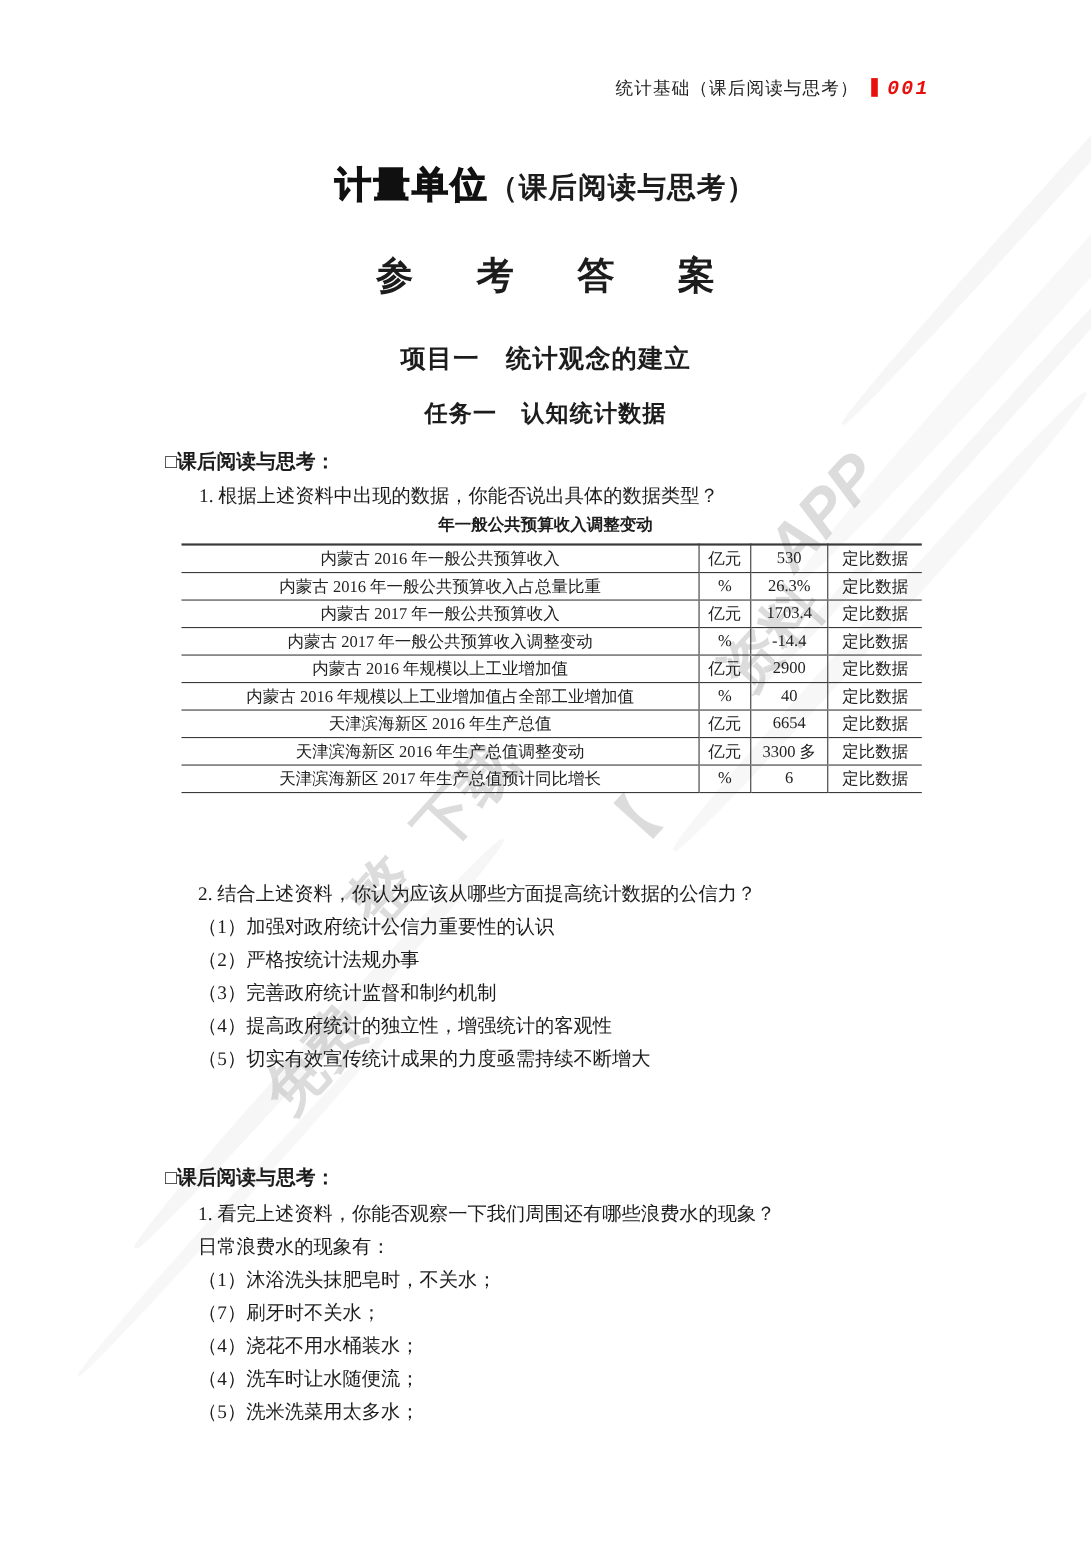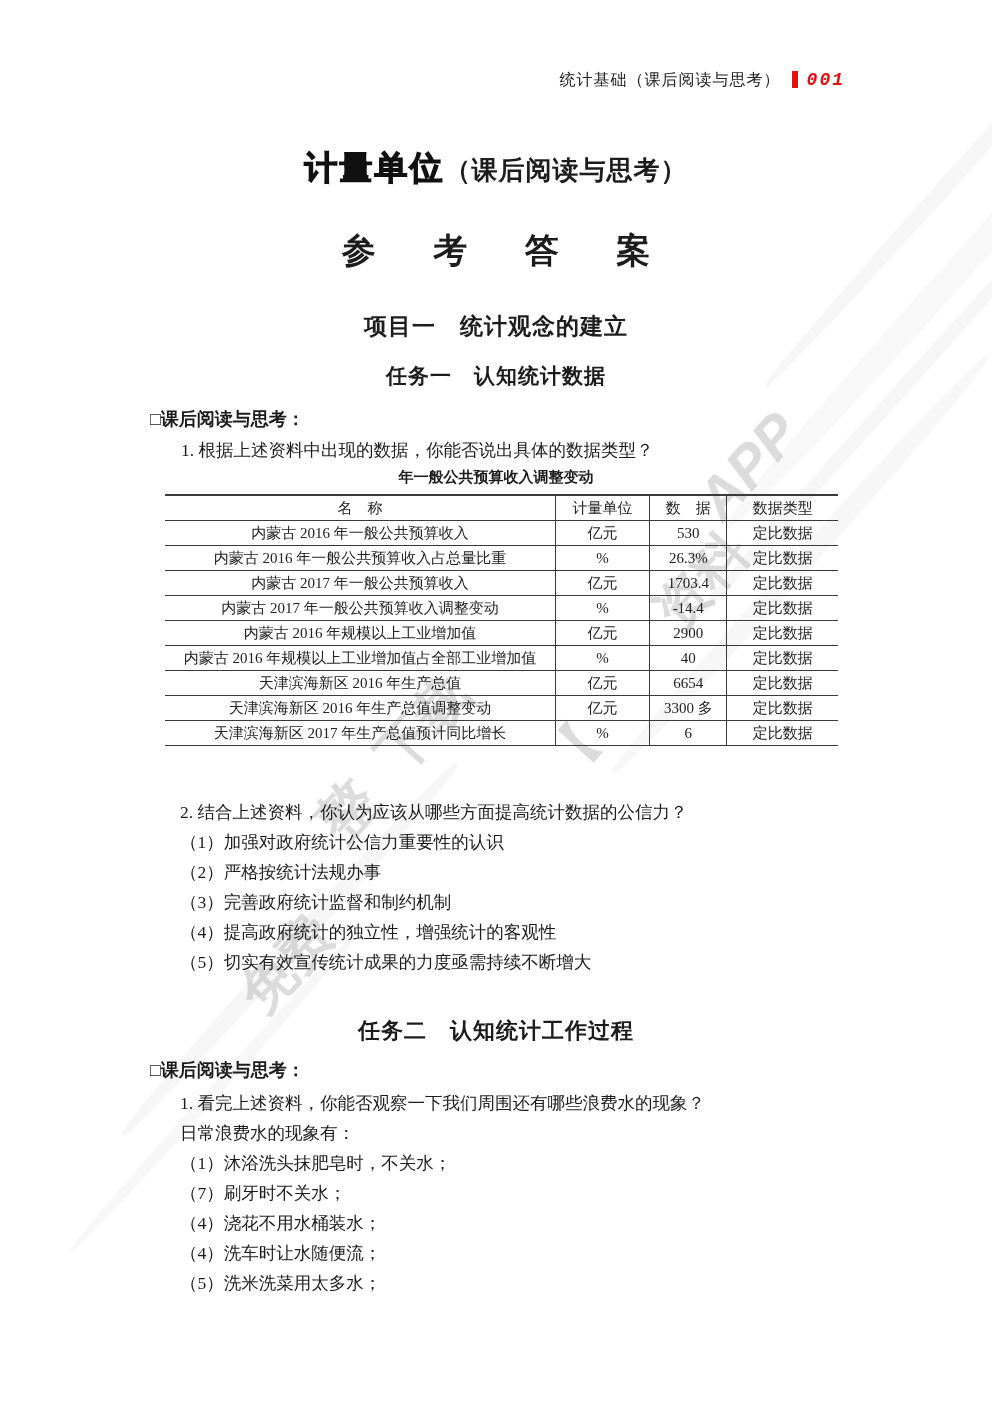--- a/index.html
+++ b/index.html
@@ -102,26 +102,20 @@
 
   <div class="abs centered h-project">项目一　统计观念的建立</div>
   <div class="abs centered h-task h-task1">任务一　认知统计数据</div>
 
   <div class="abs reading reading1">□课后阅读与思考：</div>
   <div class="abs q1">1. 根据上述资料中出现的数据，你能否说出具体的数据类型？</div>
 
   <div class="abs centered tbl-title">年一般公共预算收入调整变动</div>
   <table class="data">
     <tbody>
-        <tr>
-      <th class="c0">名　称</th>
-      <th class="c1">计量单位</th>
-      <th class="c2">数　据</th>
-      <th class="c3">数据类型</th>
-    </tr>
     <tr>
       <td>内蒙古 2016 年一般公共预算收入</td>
       <td>亿元</td>
       <td>530</td>
       <td>定比数据</td>
     </tr>
     <tr>
       <td>内蒙古 2016 年一般公共预算收入占总量比重</td>
       <td>%</td>
       <td>26.3%</td>
@@ -174,21 +168,20 @@
 
   <div class="abs answers q2block">
     <div>2. 结合上述资料，你认为应该从哪些方面提高统计数据的公信力？</div>
     <div>（1）加强对政府统计公信力重要性的认识</div>
     <div>（2）严格按统计法规办事</div>
     <div>（3）完善政府统计监督和制约机制</div>
     <div>（4）提高政府统计的独立性，增强统计的客观性</div>
     <div>（5）切实有效宣传统计成果的力度亟需持续不断增大</div>
   </div>
 
-  <div class="abs centered h-task h-task2">任务二　认知统计工作过程</div>
   <div class="abs reading reading2">□课后阅读与思考：</div>
   <div class="abs answers t2block">
     <div>1. 看完上述资料，你能否观察一下我们周围还有哪些浪费水的现象？</div>
     <div>日常浪费水的现象有：</div>
     <div>（1）沐浴洗头抹肥皂时，不关水；</div>
     <div>（7）刷牙时不关水；</div>
     <div>（4）浇花不用水桶装水；</div>
     <div>（4）洗车时让水随便流；</div>
     <div>（5）洗米洗菜用太多水；</div>
   </div>

